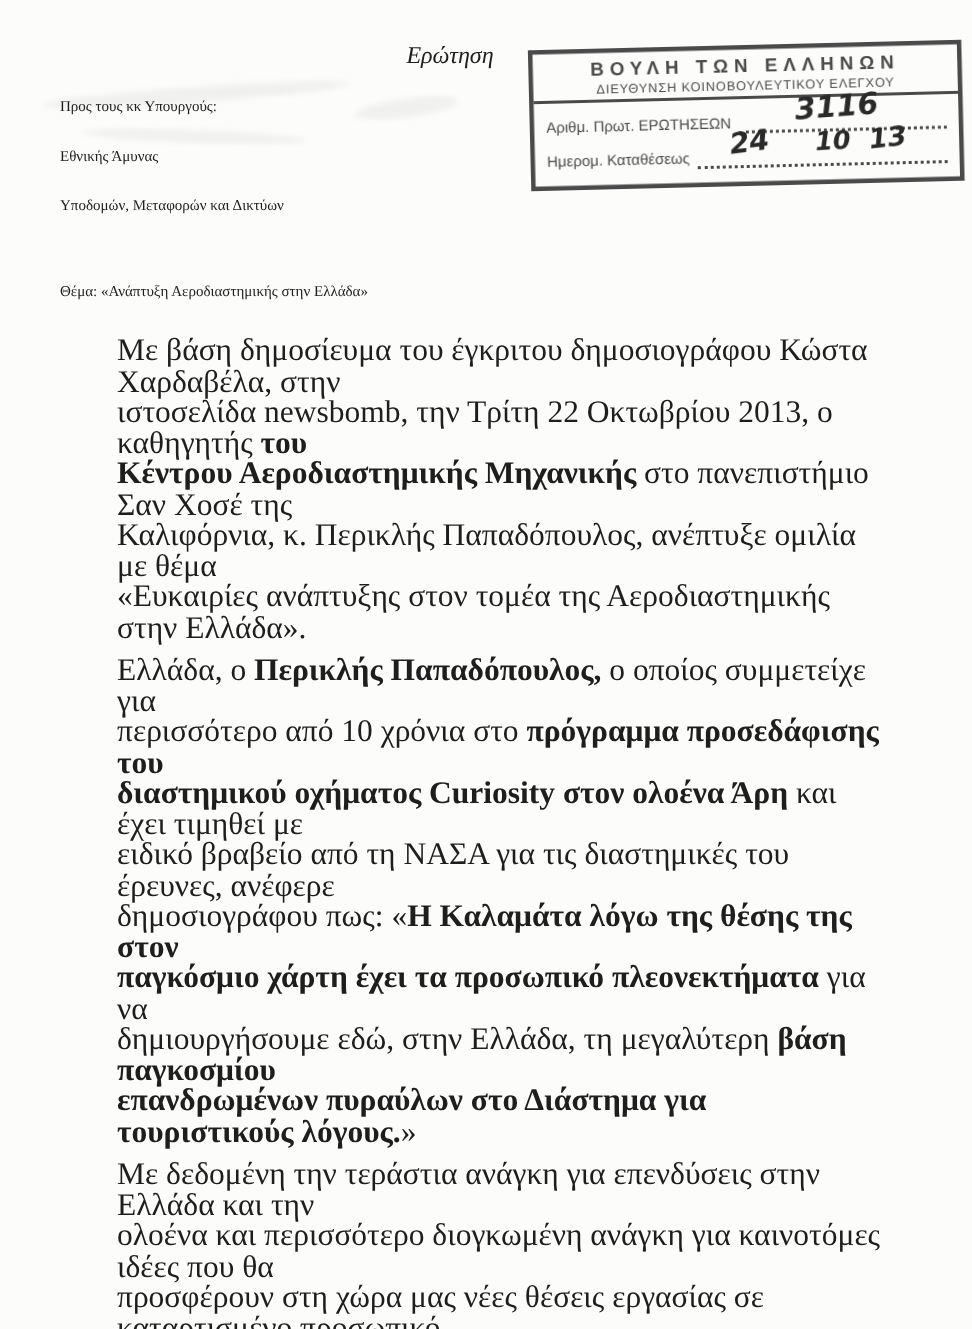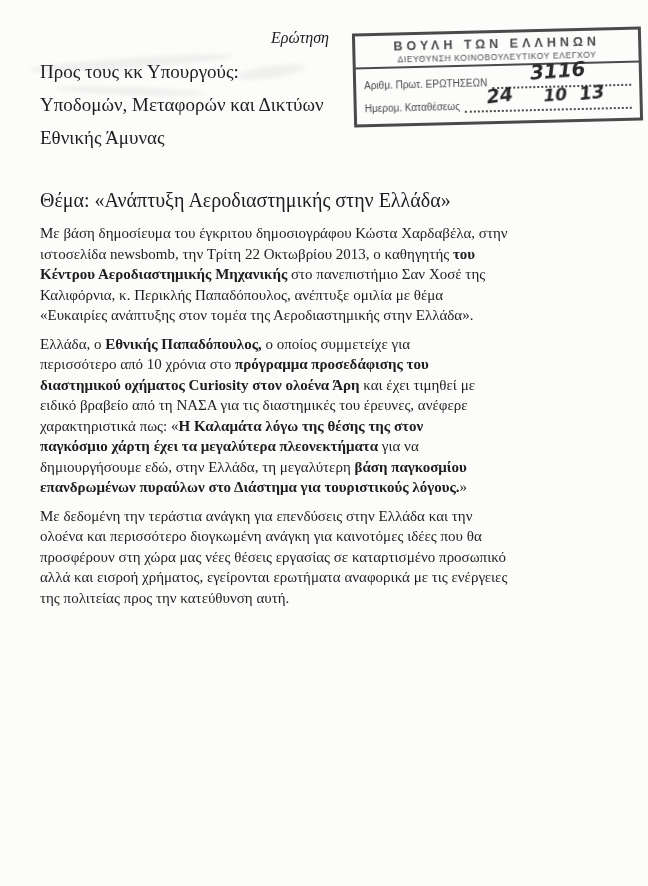--- a/index.html
+++ b/index.html
@@ -26,30 +26,31 @@
 
   
   .doc-title {
     position: absolute;
     top: 29px; left: 40px; width: 520px;
     text-align: center;
     font-size: 16px;
     font-style: italic;
   }
   .header-block { position: absolute; top: 61px; left: 40px; }
-  .hline { font-size: 19px; line-height: 21px; margin-bottom: 12px; }
-  .subject { position: absolute; top: 189px; left: 40px; font-size: 20px; }
+  .hline { font-size: 10px; line-height: 21px; margin-bottom: 12px; }
+  .subject { position: absolute; top: 189px; left: 40px; font-size: 10px; }
 
   
   .body-block { position: absolute; top: 223px; left: 40px; width: 552px; }
   .para {
-    font-size: 15px;
+    font-size: 21px;
     line-height: 20.5px;
     margin-bottom: 8px;
     white-space: pre-line;
+    margin-left: 38px;
   }
   .para .b { font-weight: bold; }
 
   
   .stamp {
     position: absolute;
     left: 353px; top: 30px;
     width: 289px; height: 94px;
     border: 3px solid var(--stamp-ink, #4a4a4a);
     transform: rotate(-1.4deg);
@@ -125,38 +126,38 @@
     <span class="dotline">
       <span class="hand hand-day">24</span>
       <span class="hand hand-month">10</span>
       <span class="hand hand-year">13</span>
     </span>
   </div>
 </div>
 
 <div class="header-block">
   <div class="hline">Προς τους κκ Υπουργούς:</div>
+  <div class="hline">Εθνικής Άμυνας</div>
   <div class="hline">Υποδομών, Μεταφορών και Δικτύων</div>
-  <div class="hline">Εθνικής Άμυνας</div>
 </div>
 
 <div class="subject">Θέμα: «Ανάπτυξη Αεροδιαστημικής στην Ελλάδα»</div>
 
 <div class="body-block">
     <div class="para"><span>Με βάση δημοσίευμα του έγκριτου δημοσιογράφου Κώστα Χαρδαβέλα, στην
 ιστοσελίδα newsbomb, την Τρίτη 22 Οκτωβρίου 2013, ο καθηγητής </span><span class="b">του
 Κέντρου Αεροδιαστημικής Μηχανικής</span><span> στο πανεπιστήμιο Σαν Χοσέ της
 Καλιφόρνια, κ. Περικλής Παπαδόπουλος, ανέπτυξε ομιλία με θέμα
 «Ευκαιρίες ανάπτυξης στον τομέα της Αεροδιαστημικής στην Ελλάδα».</span></div>
-    <div class="para"><span>Ελλάδα, ο </span><span class="b">Εθνικής Παπαδόπουλος,</span><span> ο οποίος συμμετείχε για
+    <div class="para"><span>Ελλάδα, ο </span><span class="b">Περικλής Παπαδόπουλος,</span><span> ο οποίος συμμετείχε για
 περισσότερο από 10 χρόνια στο </span><span class="b">πρόγραμμα προσεδάφισης του
 διαστημικού οχήματος Curiosity στον ολοένα Άρη</span><span> και έχει τιμηθεί με
 ειδικό βραβείο από τη ΝΑΣΑ για τις διαστημικές του έρευνες, ανέφερε
-χαρακτηριστικά πως: «</span><span class="b">Η Καλαμάτα λόγω της θέσης της στον
-παγκόσμιο χάρτη έχει τα μεγαλύτερα πλεονεκτήματα</span><span> για να
+δημοσιογράφου πως: «</span><span class="b">Η Καλαμάτα λόγω της θέσης της στον
+παγκόσμιο χάρτη έχει τα προσωπικό πλεονεκτήματα</span><span> για να
 δημιουργήσουμε εδώ, στην Ελλάδα, τη μεγαλύτερη </span><span class="b">βάση παγκοσμίου
 επανδρωμένων πυραύλων στο Διάστημα για τουριστικούς λόγους.</span><span>»</span></div>
     <div class="para"><span>Με δεδομένη την τεράστια ανάγκη για επενδύσεις στην Ελλάδα και την
 ολοένα και περισσότερο διογκωμένη ανάγκη για καινοτόμες ιδέες που θα
 προσφέρουν στη χώρα μας νέες θέσεις εργασίας σε καταρτισμένο προσωπικό
 αλλά και εισροή χρήματος, εγείρονται ερωτήματα αναφορικά με τις ενέργειες
 της πολιτείας προς την κατεύθυνση αυτή.</span></div>
   </div>
 
 </body></html>

